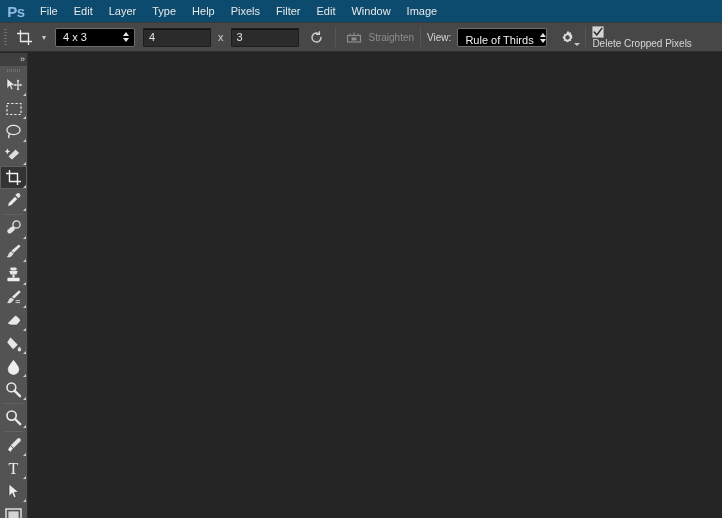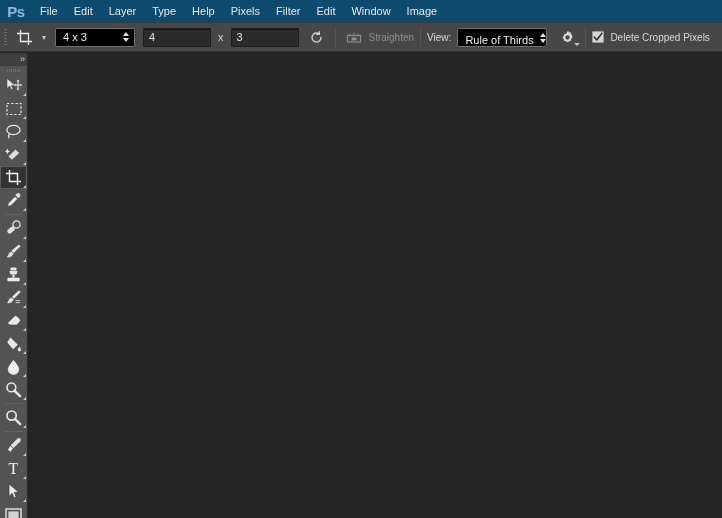--- a/index.html
+++ b/index.html
@@ -253,21 +253,21 @@
   <div class="icon-btn" style="margin-left:8px; position:relative;">
     <svg width="15" height="15" viewBox="0 0 16 16">
       <path d="M8 1.2 l1.1.25.55 1.3 1.35-.35.95.95-.35 1.35 1.3.55L13.15 8l-.25 1.1-1.3.55.35 1.35-.95.95-1.35-.35-.55 1.3L8 13.15l-1.1-.25-.55-1.3-1.35.35-.95-.95.35-1.35-1.3-.55L2.85 8l.25-1.1 1.3-.55L4.05 5l.95-.95 1.35.35.55-1.3z" fill="#d8d8d8"></path>
       <circle cx="8" cy="8" r="2.3" fill="#474747"></circle>
     </svg>
     <span style="position:absolute;right:-1px;bottom:3px;width:0;height:0;border-left:3px solid transparent;border-right:3px solid transparent;border-top:3px solid #c6c6c6;"></span>
   </div>
 
   <div class="vsep"></div>
 
-  <div style="display:flex;align-items:center;">
+  <div style="display:flex;align-items:flex-start;flex-direction:column;">
     <span class="chk">
       <svg width="10" height="10" viewBox="0 0 10 10">
         <path d="M1.2 5 L3.8 8 L8.8 1.4" stroke="#2a2a2a" stroke-width="1.5" fill="none" stroke-linecap="round" stroke-linejoin="round"></path>
       </svg>
     </span>
     <span class="opt-label">Delete Cropped Pixels</span>
   </div>
 </div>
 
 <div id="toolbar">

